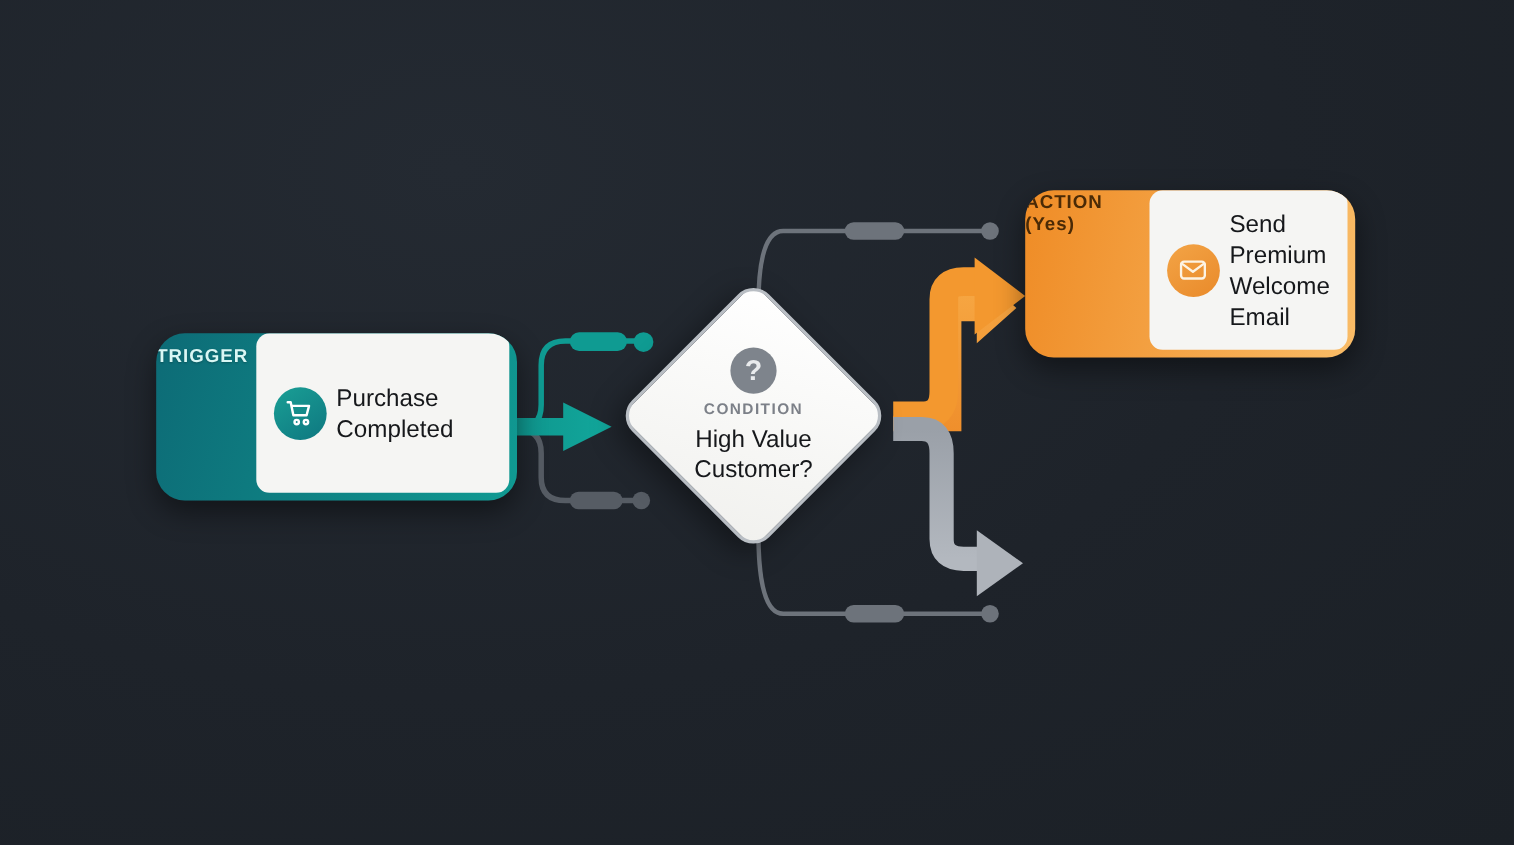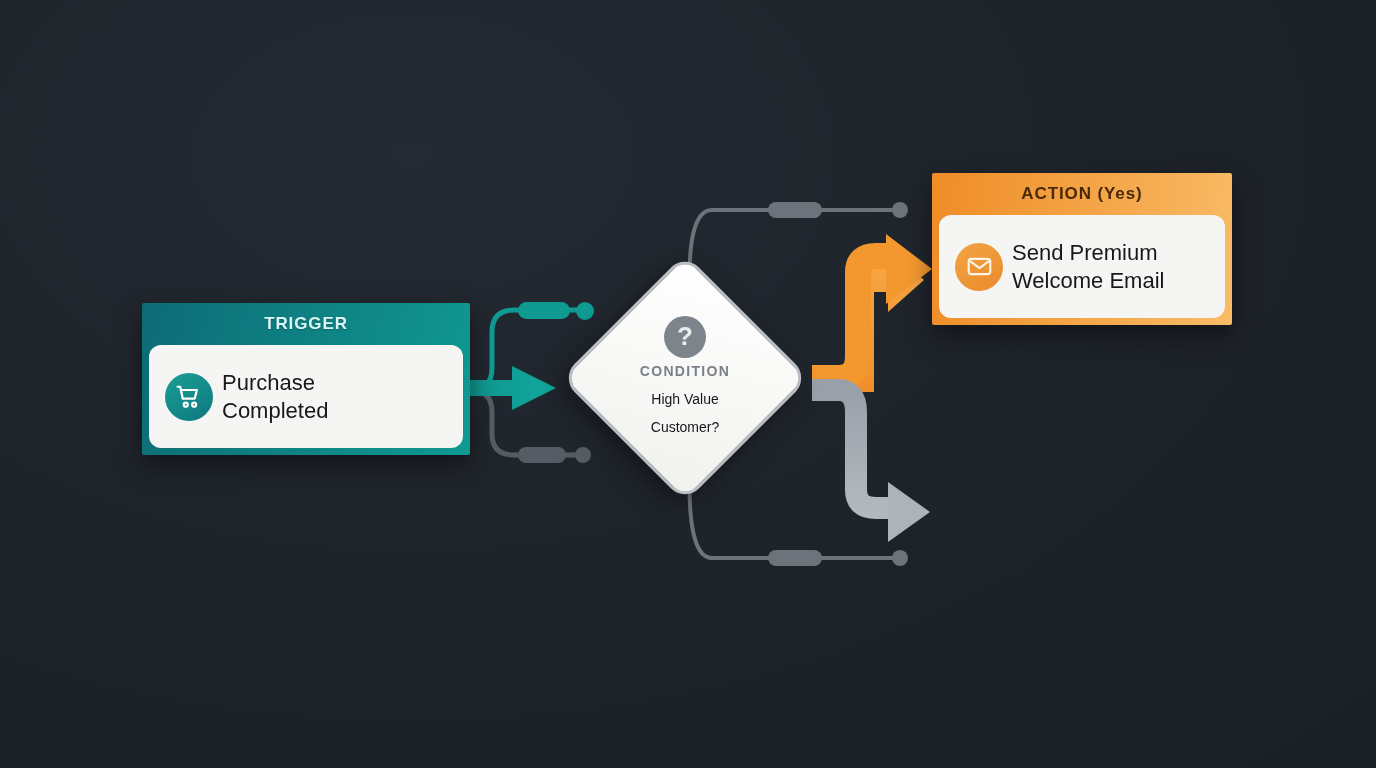--- a/index.html
+++ b/index.html
@@ -24,24 +24,24 @@
     position: absolute;
     left: 0; top: 0;
     width: 1376px;
     height: 768px;
     pointer-events: none;
   }
 
   
   .node {
     position: absolute;
-    border-radius: 2px;
+    border-radius: 26px;
     overflow: hidden;
     display: flex;
-    flex-direction: column;
+    flex-direction: row;
   }
   .node-header {
     height: 42px;
     display: flex;
     align-items: center;
     justify-content: center;
     font-size: 17px;
     font-weight: bold;
     letter-spacing: 0.9px;
   }
@@ -140,21 +140,21 @@
     margin-bottom: 3px;
   }
   #condition-kicker {
     font-size: 14px;
     font-weight: bold;
     letter-spacing: 1.3px;
     color: #7c8088;
     margin-bottom: 4px;
   }
   #condition-title {
-    font-size: 14px;
+    font-size: 22px;
     line-height: 28px;
     color: #16181b;
     text-align: center;
     white-space: pre-line;
   }
 </style>
 </head>
 <body>
 
 <div id="canvas">

